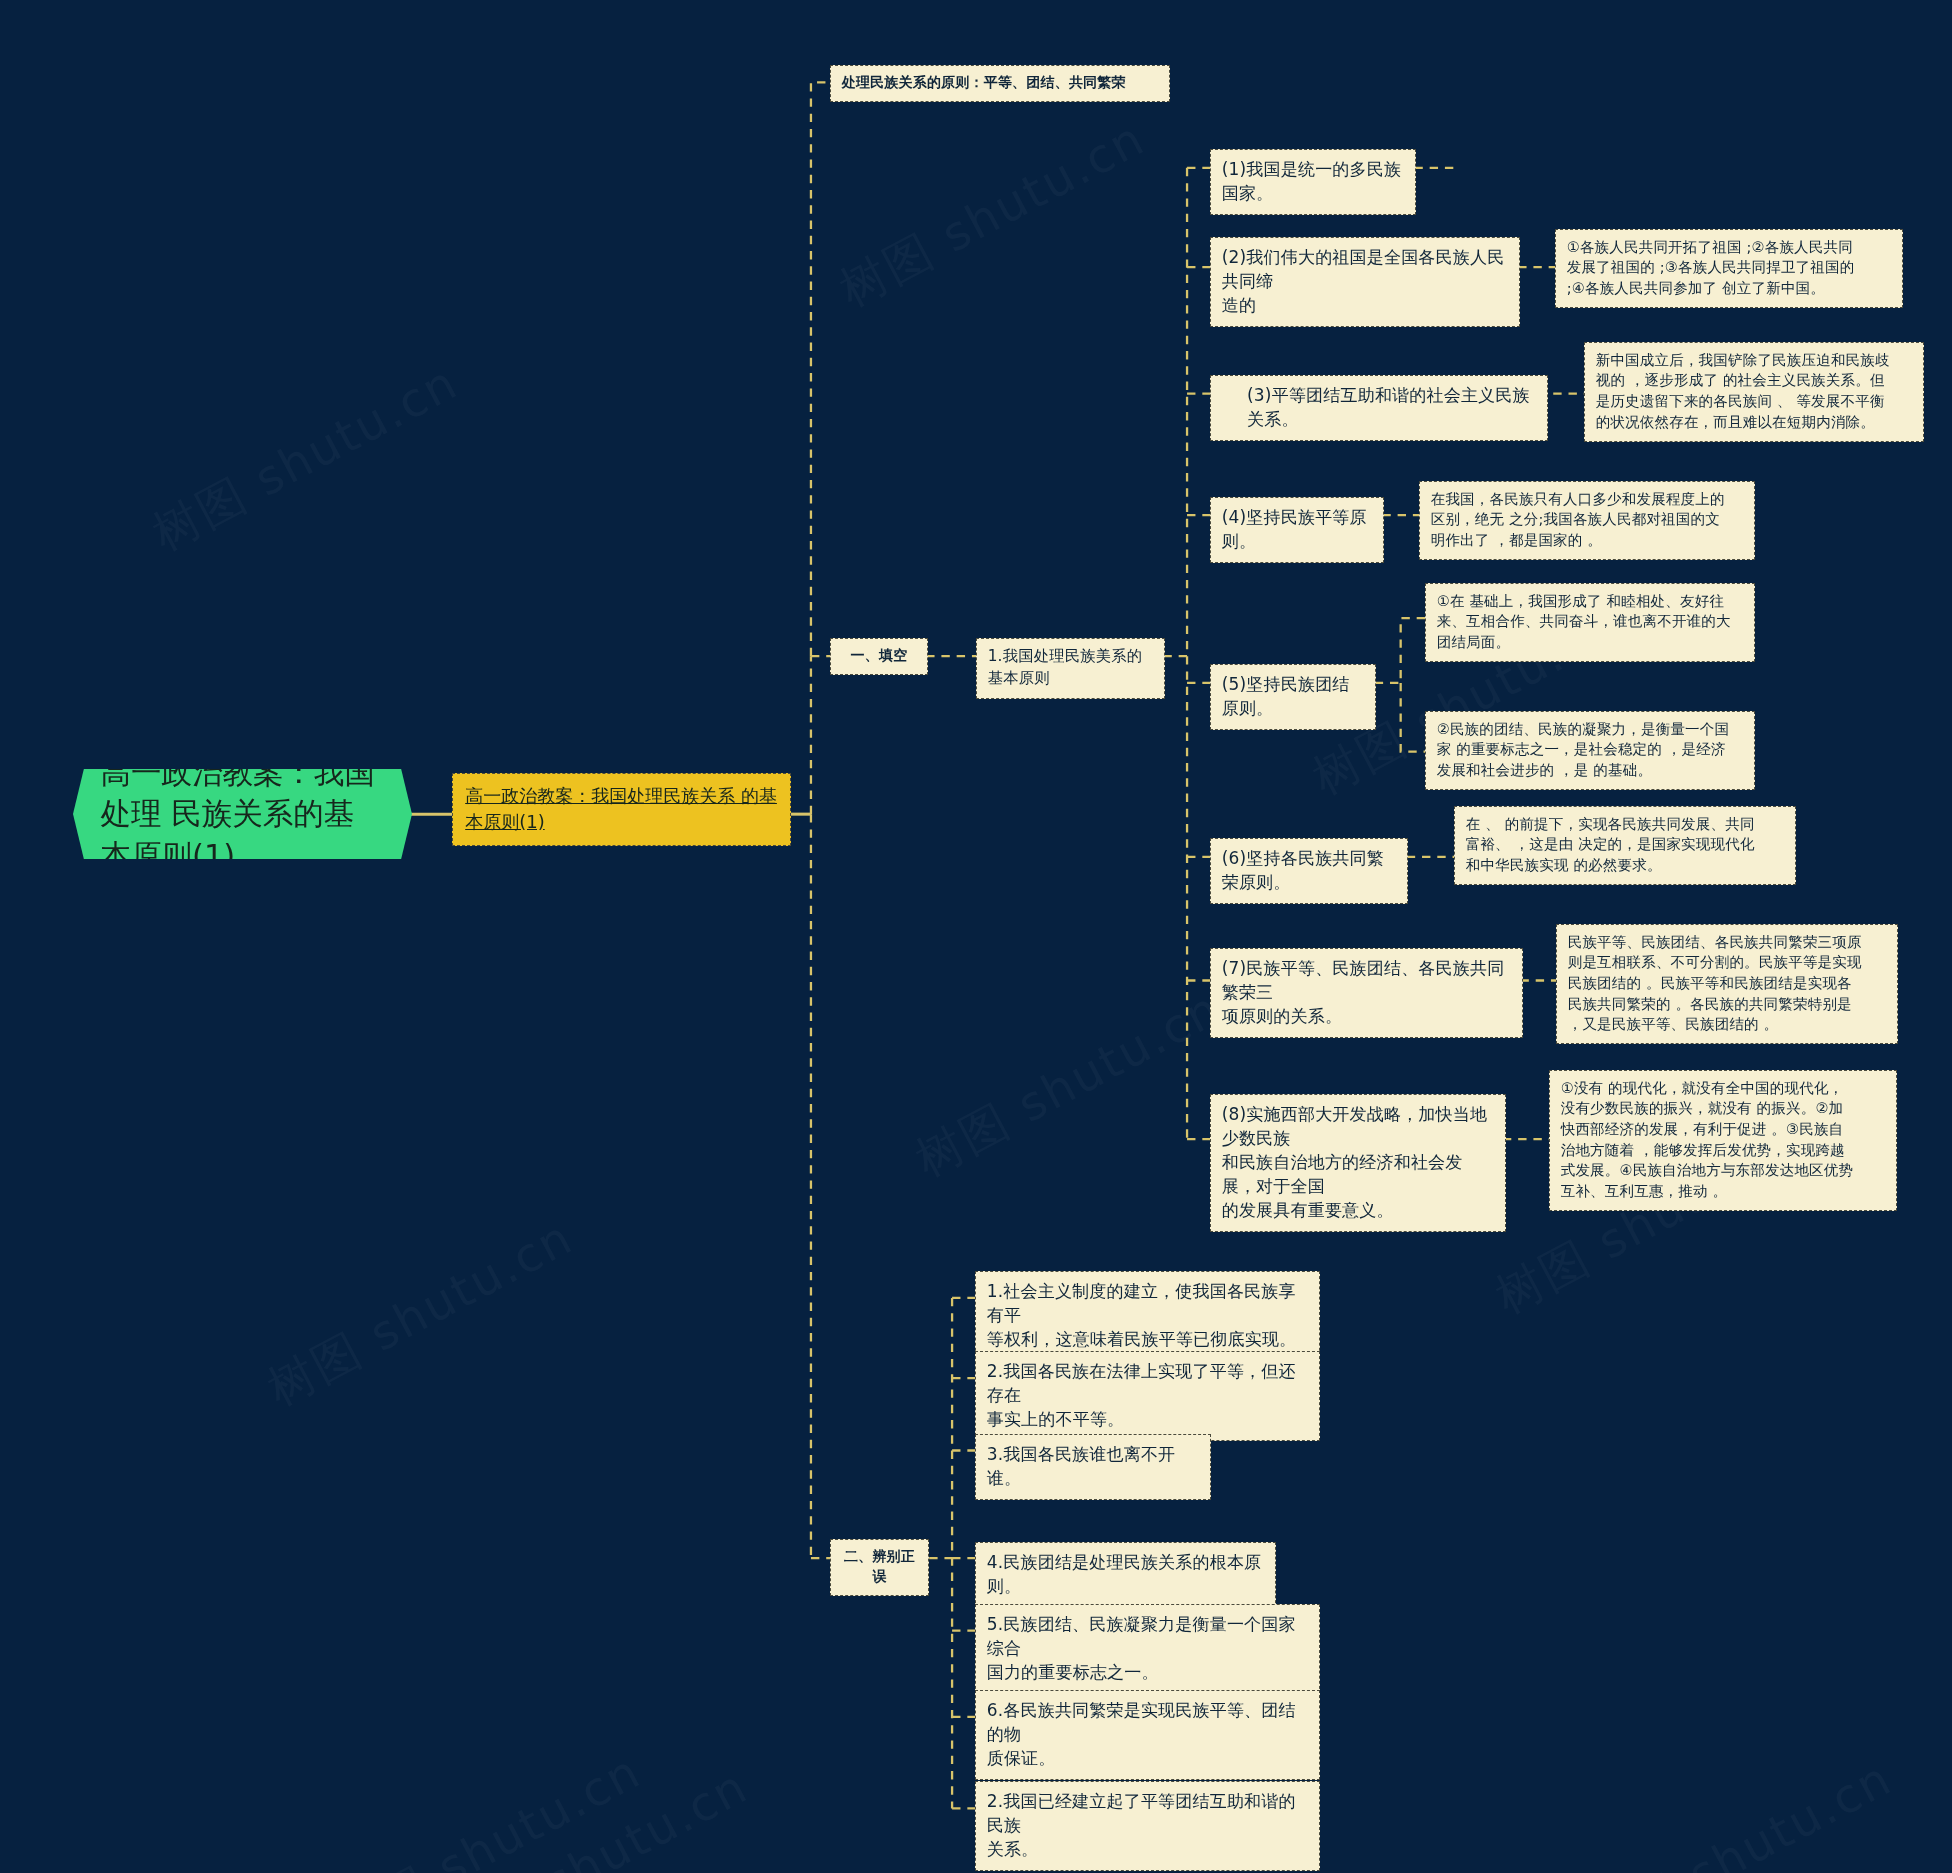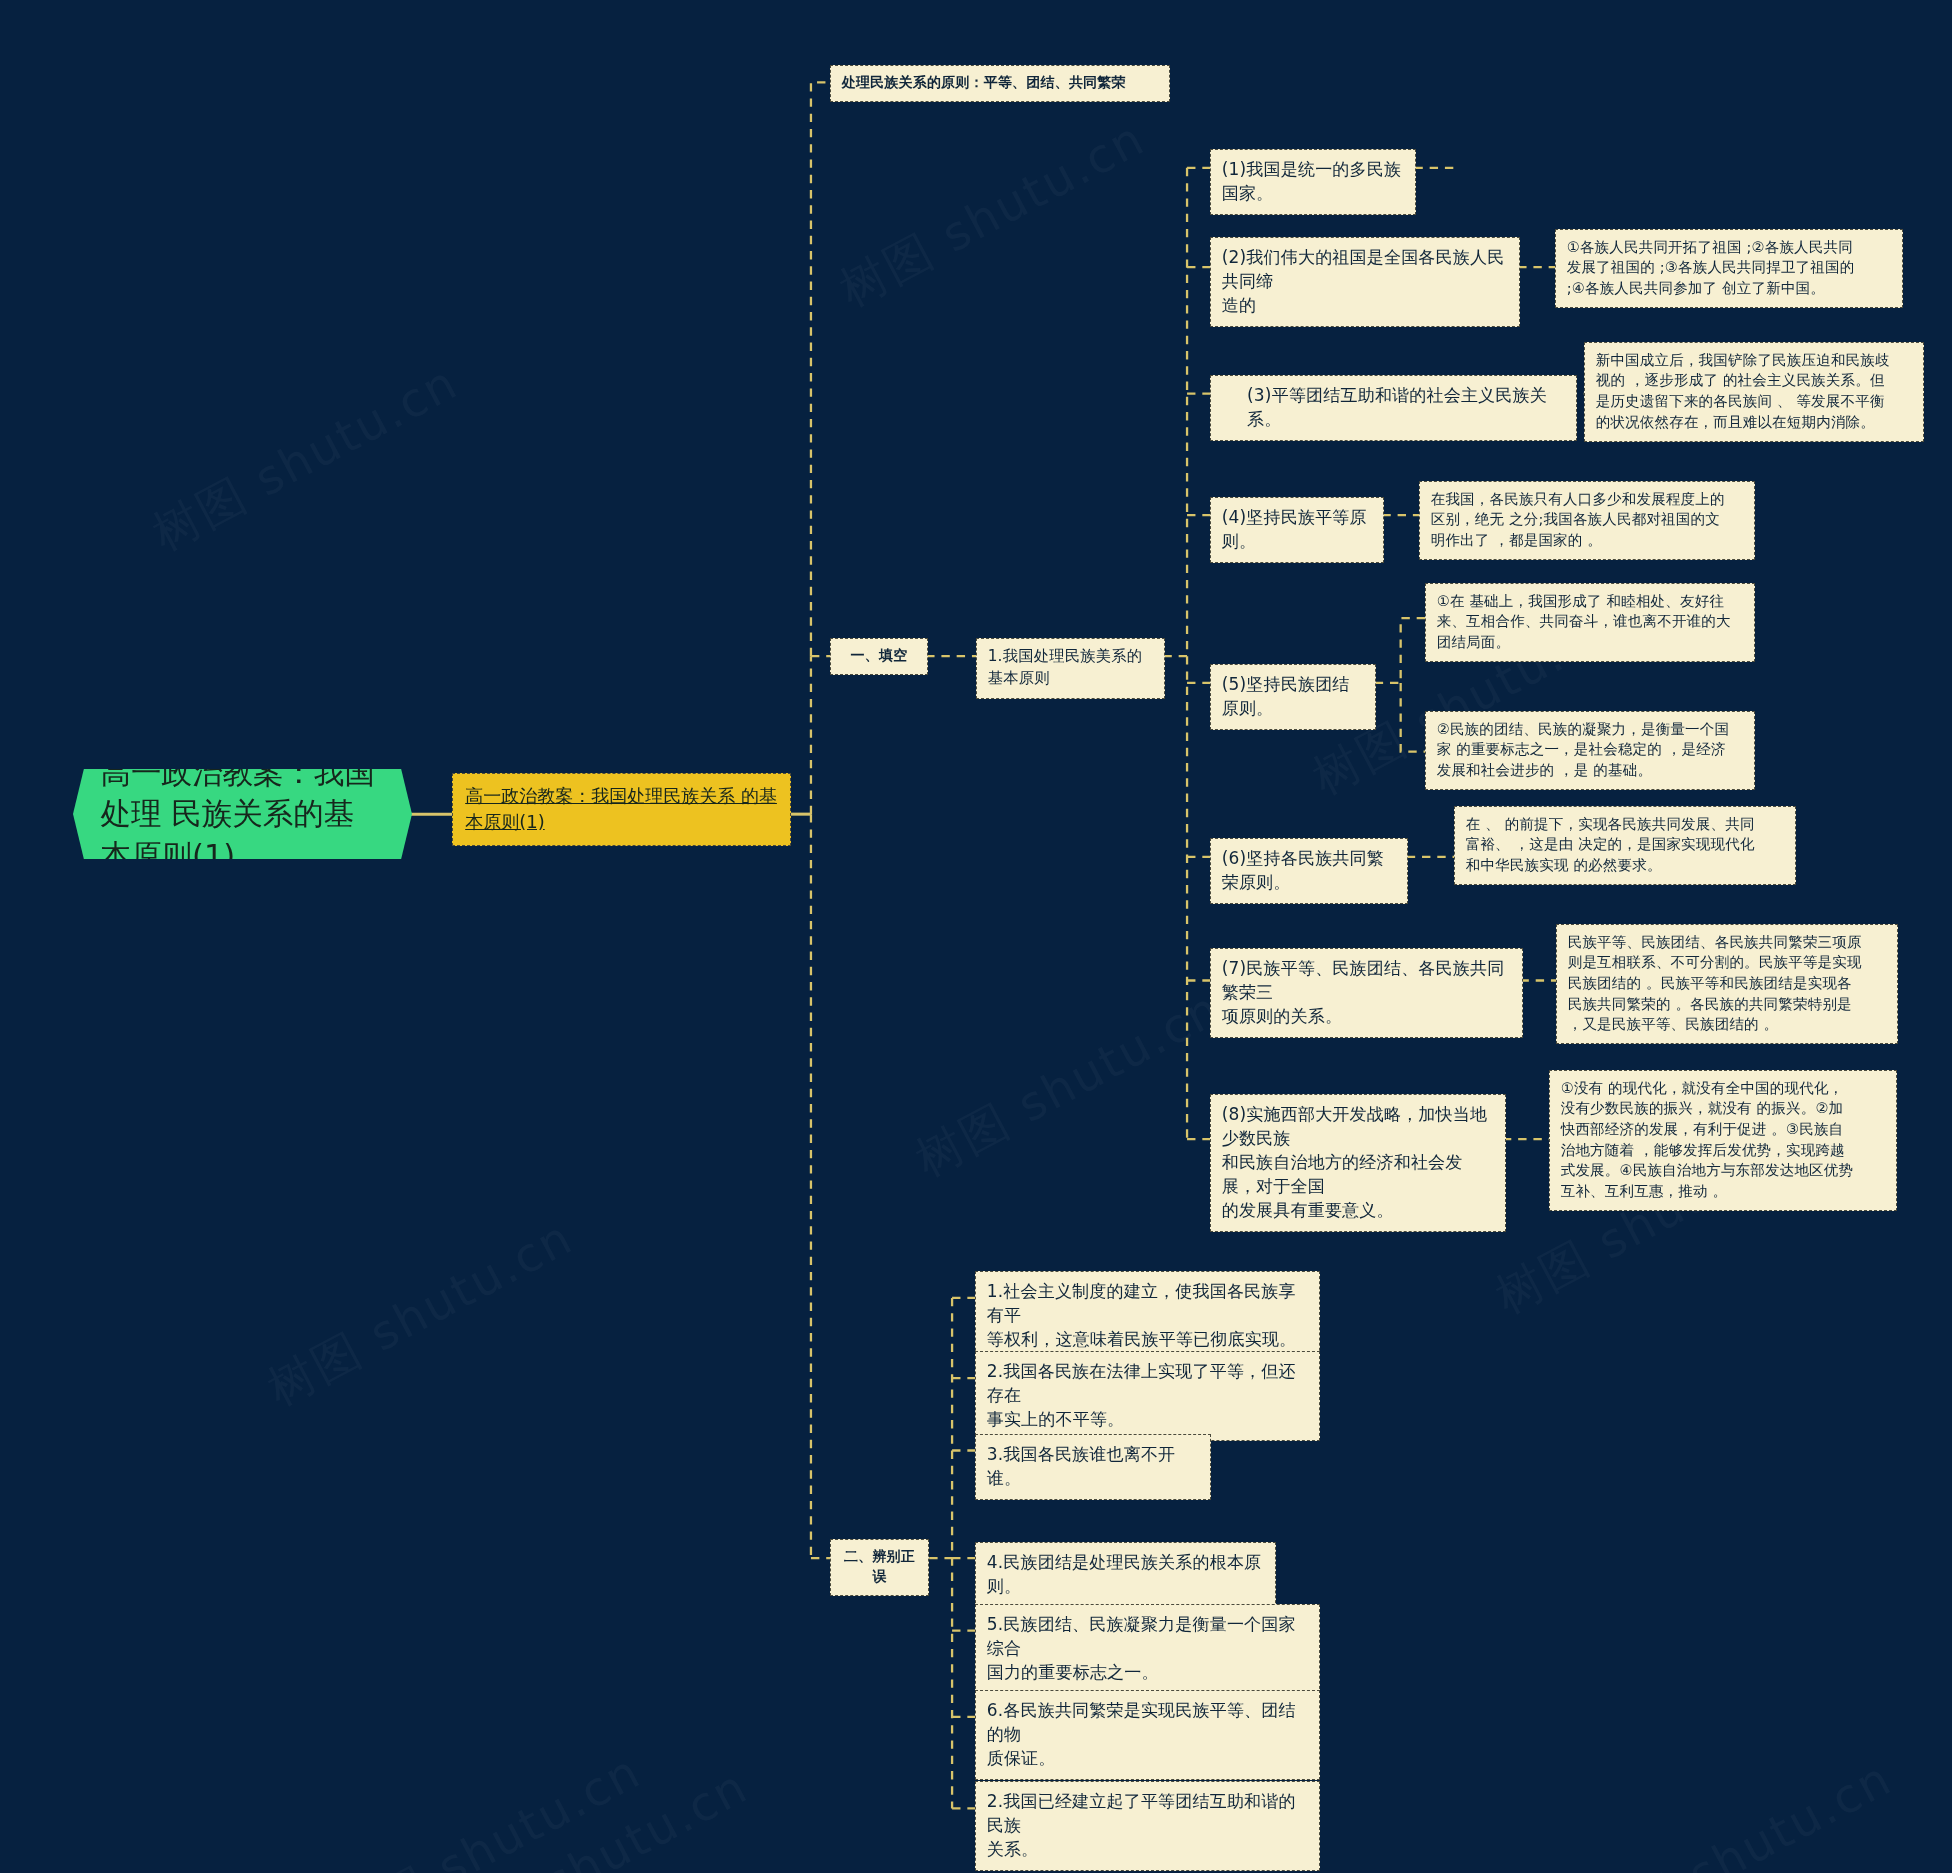--- a/index.html
+++ b/index.html
@@ -149,21 +149,21 @@
   <div class="node lvl2" style="left:976px; top:638px; width:189px;">1.我国处理民族美系的基本原则</div>
 
   <div class="node leaf" style="left:1210px; top:149px; width:206px;">(1)我国是统一的多民族国家。</div>
 
   <div class="node leaf" style="left:1210px; top:237px; width:310px;">(2)我们伟大的祖国是全国各民族人民共同缔
 造的</div>
   <div class="node detail" style="left:1555px; top:229px; width:348px;">①各族人民共同开拓了祖国 ;②各族人民共同
 发展了祖国的 ;③各族人民共同捍卫了祖国的
 ;④各族人民共同参加了 创立了新中国。</div>
 
-  <div class="node leaf" style="left:1210px; top:375px; width:367px;padding-left:36px;">(3)平等团结互助和谐的社会主义民族关系。</div>
+  <div class="node leaf" style="left:1210px; top:375px; width:338px;padding-left:36px;">(3)平等团结互助和谐的社会主义民族关系。</div>
   <div class="node detail" style="left:1584px; top:342px; width:340px;">新中国成立后，我国铲除了民族压迫和民族歧
 视的 ，逐步形成了 的社会主义民族关系。但
 是历史遗留下来的各民族间 、 等发展不平衡
 的状况依然存在，而且难以在短期内消除。</div>
 
   <div class="node leaf" style="left:1210px; top:497px; width:174px;">(4)坚持民族平等原则。</div>
   <div class="node detail" style="left:1419px; top:481px; width:336px;">在我国，各民族只有人口多少和发展程度上的
 区别，绝无 之分;我国各族人民都对祖国的文
 明作出了 ，都是国家的 。</div>
 

